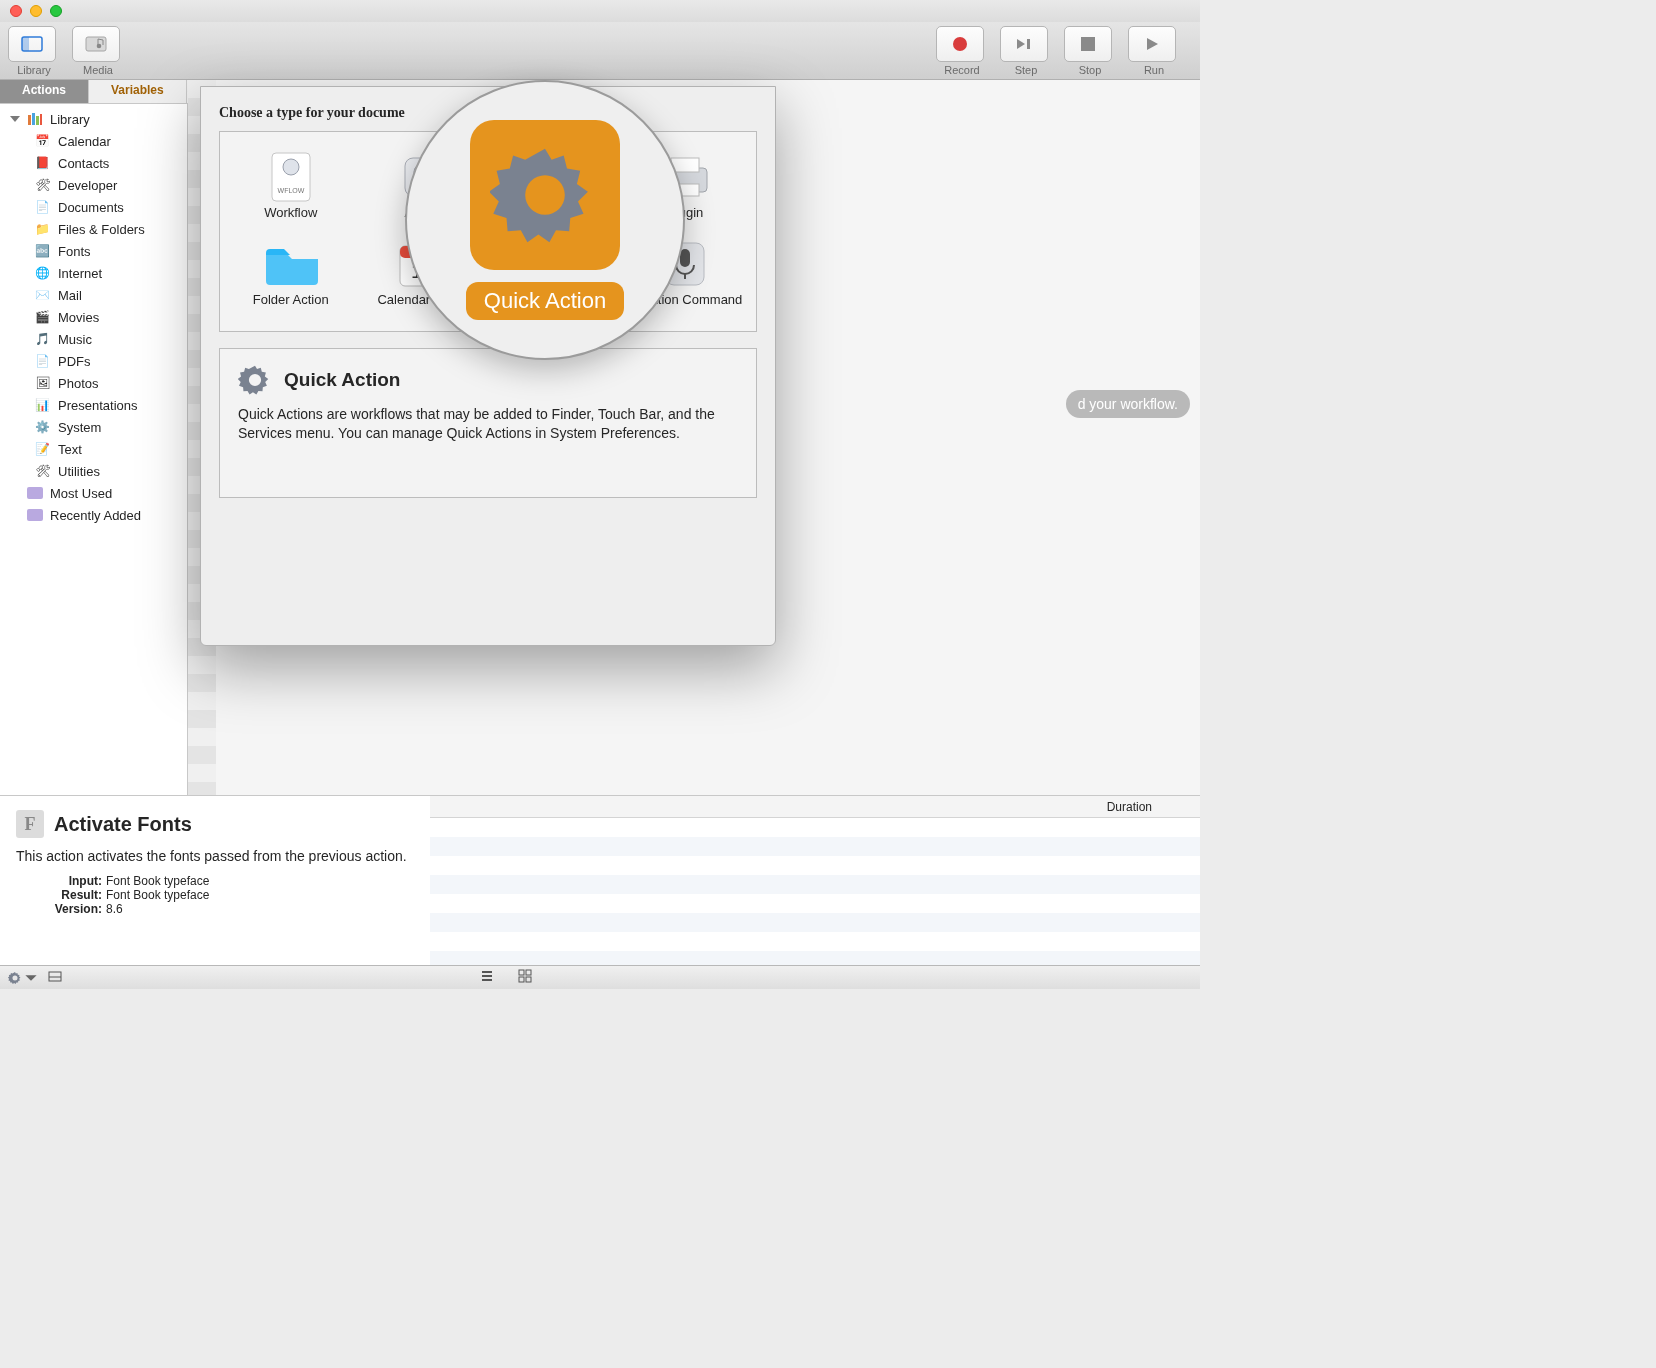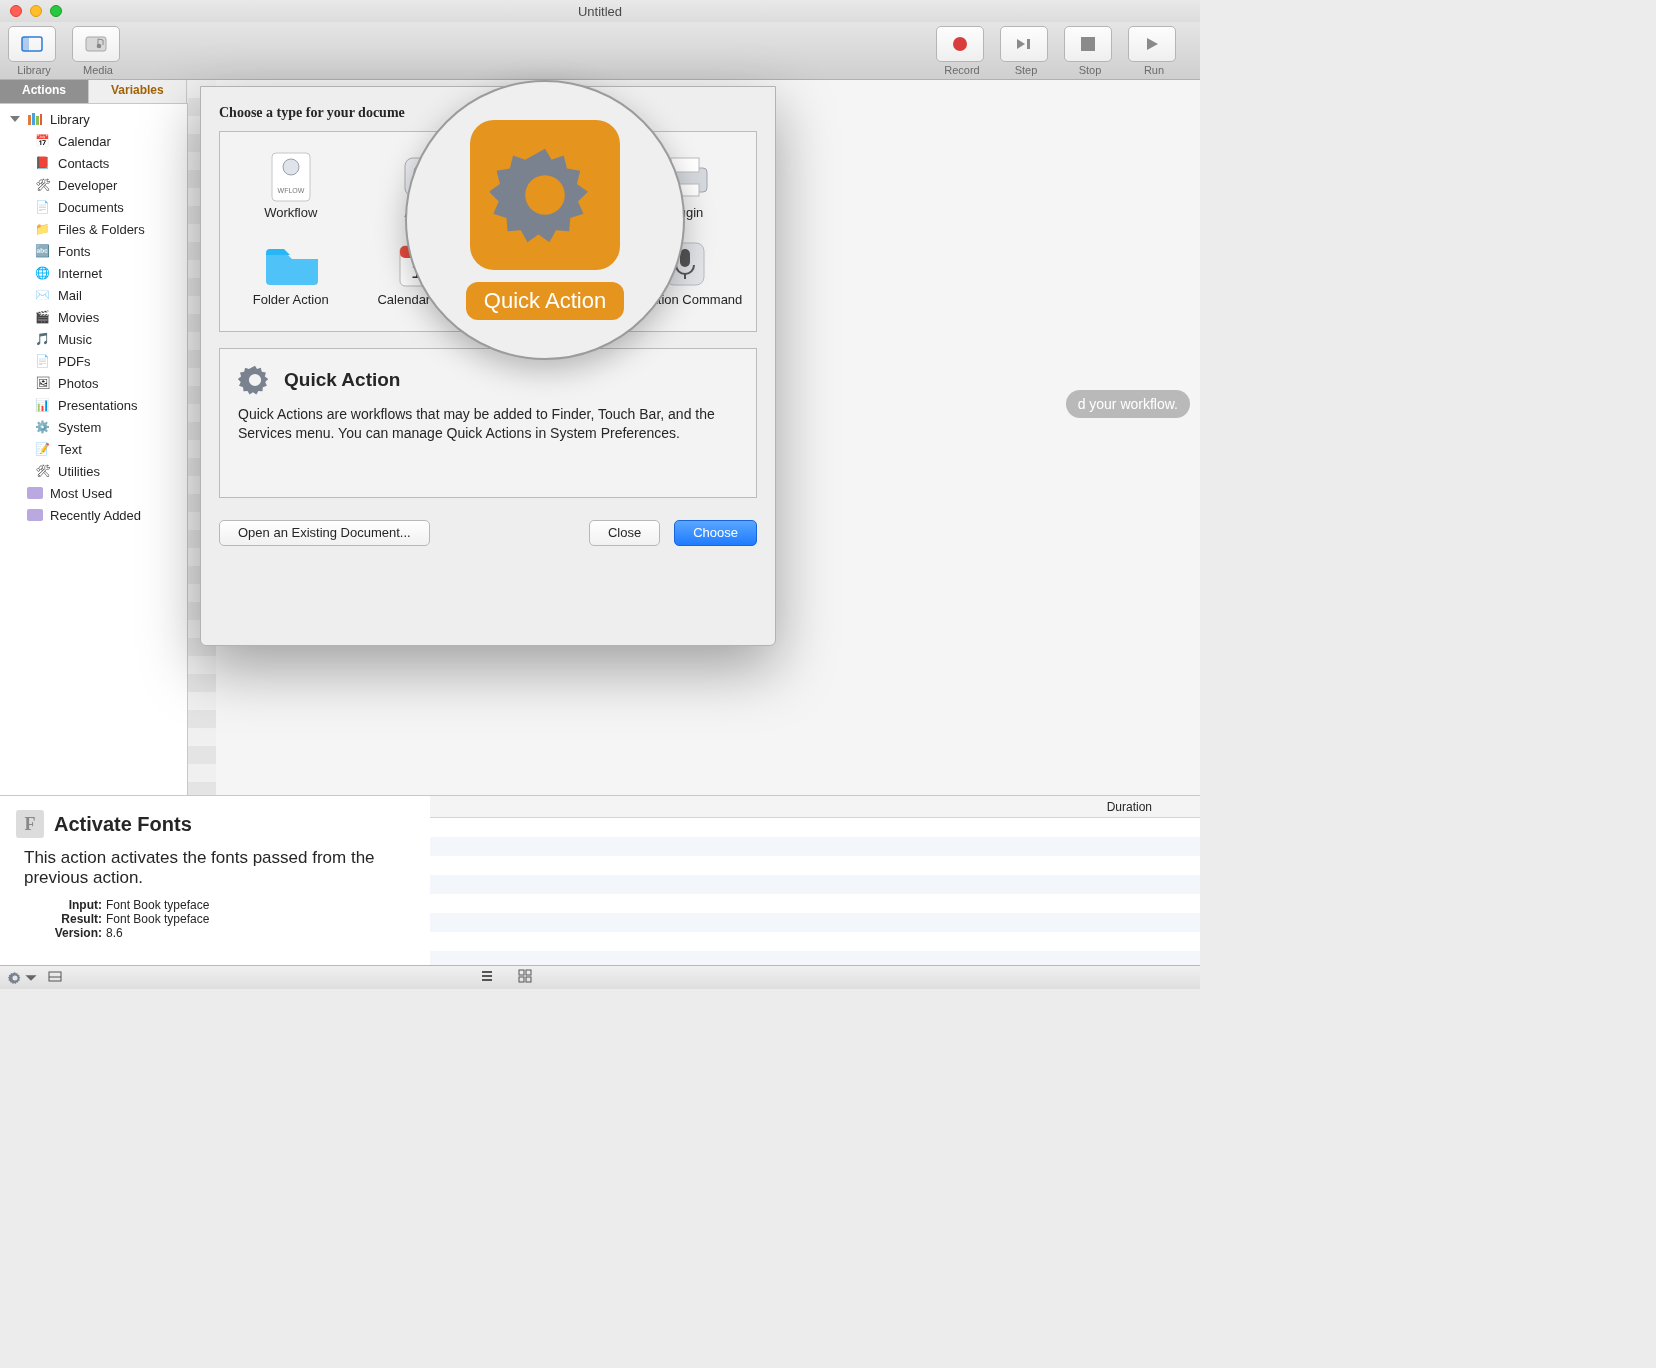--- a/index.html
+++ b/index.html
@@ -35,21 +35,21 @@
   .disc { width:0;height:0;border-left:5px solid transparent;border-right:5px solid transparent;border-top:6px solid #7a7a7a;}
   .main { flex:1; background:#f5f5f5; position:relative; overflow:hidden;}
   .hint { position:absolute; right:10px; top:310px; background:#b9b9b9; color:#fff; padding:6px 12px; border-radius:14px; font-size:14px;}
   .action-strip { position:absolute; left:0; top:0; bottom:0; width:28px; background:repeating-linear-gradient(#f0f0f0,#f0f0f0 18px,#e4e4e4 18px,#e4e4e4 36px);}
   
   .outer-split { display:flex; flex-direction:column; height: 991px;}
   .detail { height:170px; background:#fff; border-top:1px solid #c8c8c8; display:flex;}
   .detail-left { flex:0 0 430px; padding:14px 16px; overflow:auto;}
   .detail-left h2{ font-size:20px; font-weight:700; margin-bottom:10px; display:flex; align-items:center; gap:10px;}
   .detail-left h2 .ficon{ width:28px;height:28px;background:#dcdcdc;border-radius:3px;display:flex;align-items:center;justify-content:center;color:#888;font-family:Georgia,serif;font-size:18px;}
-  .detail-left p{ font-size:17px; margin-bottom:10px;margin-left:8px;}
+  .detail-left p{ font-size:14px; margin-bottom:10px;}
   .kv{ font-size:12px; margin-left:28px;}
   .kv b{display:inline-block;width:58px;text-align:right;margin-right:4px;}
   .detail-right { flex:1; display:flex; flex-direction:column;}
   .dur-head { height:22px; border-bottom:1px solid #d4d4d4; display:flex; justify-content:flex-end; align-items:center; padding-right:48px; background:#f4f4f4; font-size:12px;}
   .rows { flex:1; background:repeating-linear-gradient(#fff,#fff 19px,#f3f6fa 19px,#f3f6fa 38px);}
   
   .status { height:24px; background:linear-gradient(#f0f0f0,#dedede); border-top:1px solid #b8b8b8; display:flex; align-items:center; padding:0 8px; gap:10px;}
   .status svg{width:14px;height:14px;fill:#555;}
   
   .modal { position:absolute; left:200px; top:86px; width:576px; height:560px; background:#eeeeee; border:1px solid #b2b2b2; border-radius:0 0 6px 6px; box-shadow:0 22px 60px rgba(0,0,0,.35); padding:18px 18px 14px; z-index:5;}
@@ -83,21 +83,20 @@
       <path d="M1 3l4 4 4-4z" fill="#666"></path>
     </symbol>
 </svg>
 
 <div class="outer-split">
 
 <div class="titlebar">
   <div class="tb-dot tb-red"></div>
   <div class="tb-dot tb-yellow"></div>
   <div class="tb-dot tb-green"></div>
-  <div class="tb-title">Untitled</div>
 </div>
 
 <div class="toolbar">
   <div class="tool-group">
     <div class="tool-btn">
       <svg width="22" height="16">
             <rect x="1" y="1" width="20" height="14" rx="2" fill="none" stroke="#2f7bd9" stroke-width="1.5"></rect>
             <rect x="1" y="1" width="7" height="14" fill="#2f7bd9" opacity=".35"></rect>
           </svg>
     </div>
@@ -401,26 +400,20 @@
   <div class="desc-box">
     <h4>
       <svg width="34" height="34">
           <use href="#gear"></use>
         </svg>
       <span>Quick Action</span>
     </h4>
     <p>Quick Actions are workflows that may be added to Finder, Touch Bar, and the Services menu. You can manage Quick Actions in System Preferences.</p>
   </div>
 
-  <div class="modal-btns">
-    <div class="btn">Open an Existing Document...</div>
-    <div class="spacer"></div>
-    <div class="btn">Close</div>
-    <div class="btn primary">Choose</div>
-  </div>
 </div>
 
 <div class="magnifier">
   <div class="mag-inner">
     <svg width="110" height="110">
         <use href="#gear"></use>
       </svg>
   </div>
   <div class="mag-label">Quick Action</div>
 </div>

